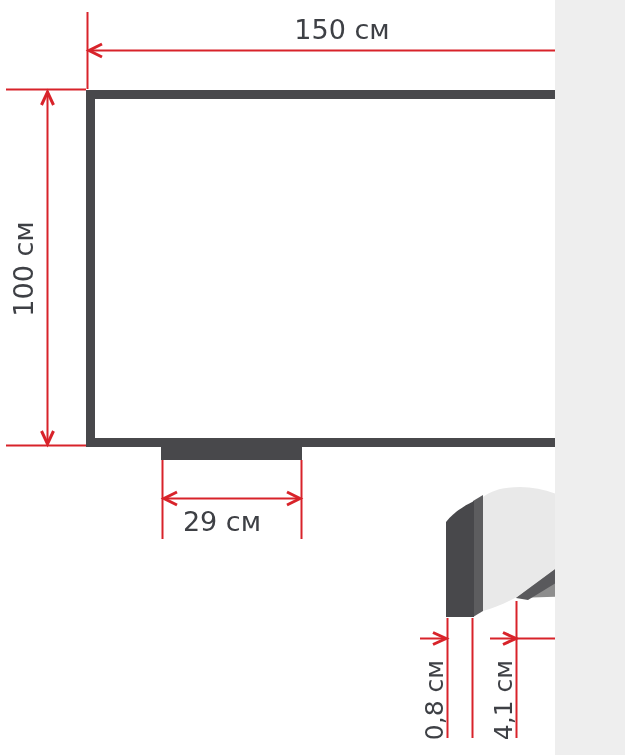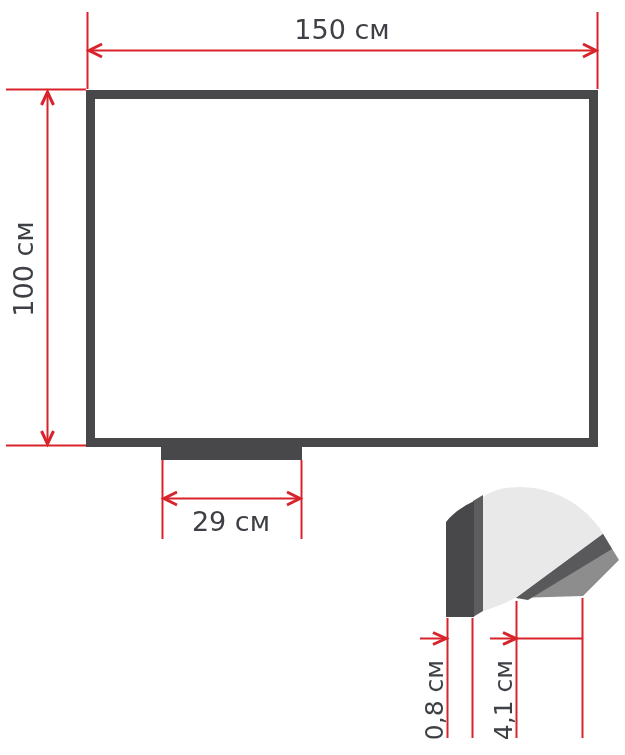--- a/index.html
+++ b/index.html
@@ -8,21 +8,21 @@
     --frame-dark:#48484b;
     --text-dark:#3e4045;
     --profile-light:#e9e9e9;
     --profile-mid:#5d5d5f;
     --profile-shadow:#59595c;
     --profile-inner:#8d8d8d;
   }
   html,body{margin:0;padding:0;background:#eee;}
   #stage{
     position:relative;
-    width:625px;height:755px;
+    width:555px;height:755px;
     background:var(--background);
     font-family:"DejaVu Sans","Liberation Sans",sans-serif;
     overflow:hidden;
   }
   #linework{position:absolute;left:0;top:0;width:625px;height:755px;}
   .lbl{
     position:absolute;
     transform:translate(-50%,-50%);
     white-space:nowrap;
     color:var(--text-dark);
@@ -89,19 +89,19 @@
       <polyline points="433,632.5 446,638.5 433,644.5" stroke-width="3"></polyline>
       <line x1="490" y1="638.5" x2="582" y2="638.5"></line>
       <polyline points="503,632.5 516,638.5 503,644.5" stroke-width="3"></polyline>
     </g>
   </svg>
 
   <div class="lbl" style="left:342px; top:29px;">150 см</div>
 
   <div class="lbl vertical" style="left:23px; top:269px;">100 см</div>
 
-  <div class="lbl" style="left:231px; top:521px;">29 см</div>
+  <div class="lbl" style="left:222px; top:521px;">29 см</div>
 
   <div class="lbl vertical small" style="left:434px; top:700px;">0,8 см</div>
 
   <div class="lbl vertical small" style="left:503px; top:700px;">4,1 см</div>
 
 </div>
 
 </body></html>

